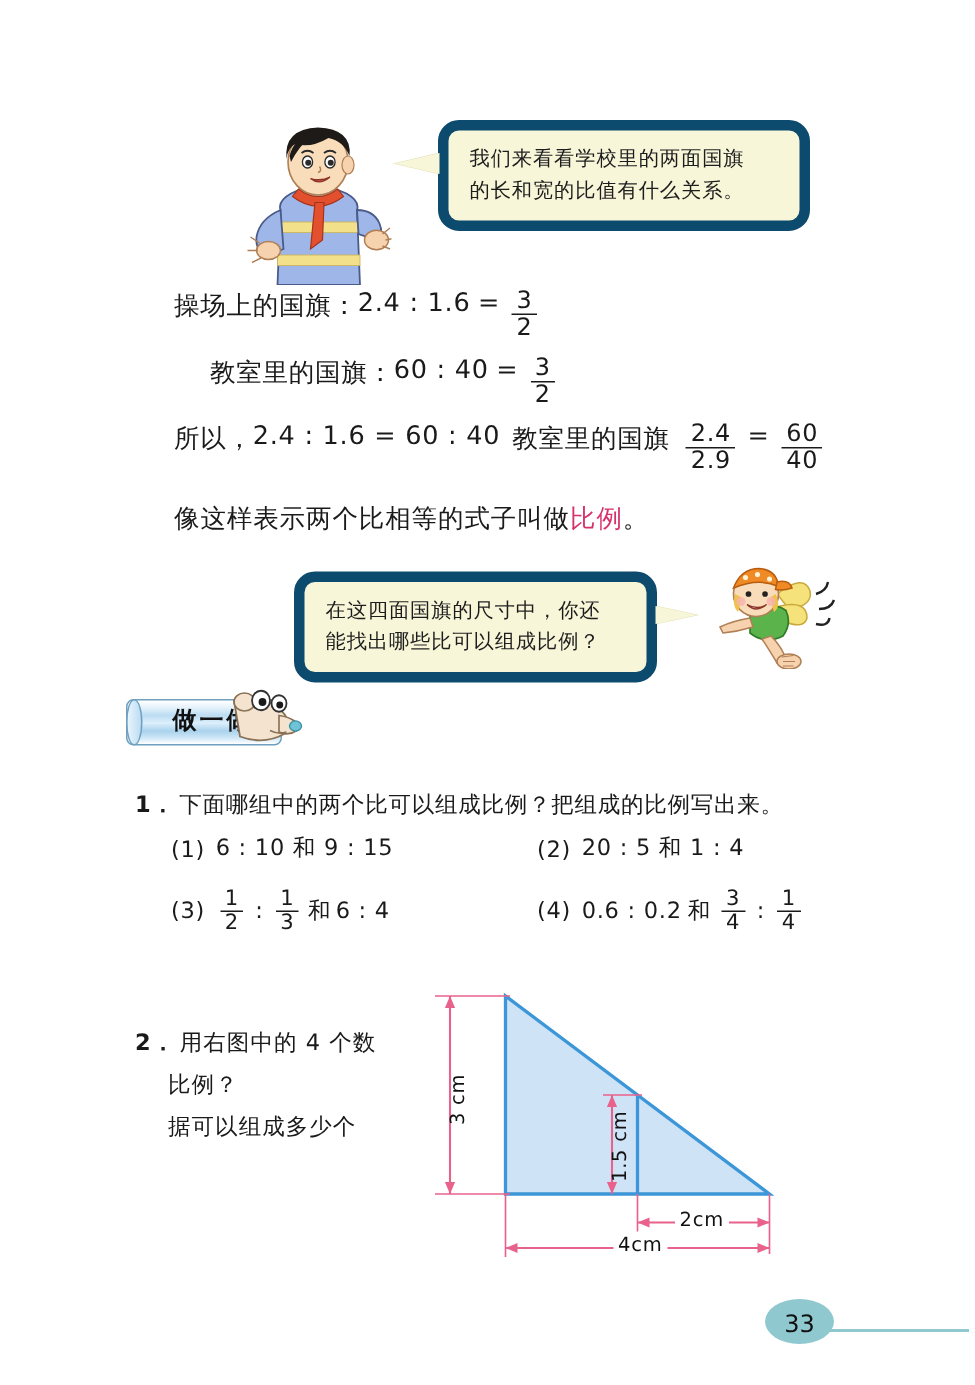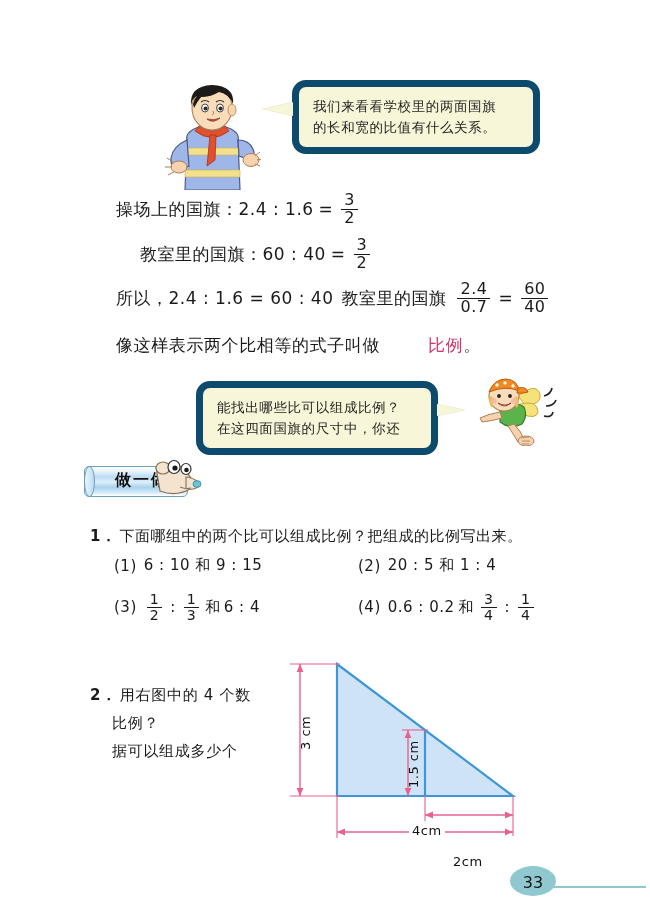--- a/index.html
+++ b/index.html
@@ -34,38 +34,38 @@
     border-top:6px solid transparent;border-bottom:6px solid transparent;
     border-left:28px solid #f7f6d9;
     filter:drop-shadow(1px 0 0 #ded9a8);
   }
 
   
   .mline{
     position:absolute;white-space:nowrap;
     font-family:"DejaVu Sans","Liberation Sans",sans-serif;
     font-size:17px;color:#1a1a1a;letter-spacing:.5px;
-    display:flex;align-items:center;
+    display:flex;align-items:flex-start;
   }
   .han{font-family:"DejaVu Sans","Liberation Sans",sans-serif;}
   .frac{
     display:inline-flex;flex-direction:column;align-items:center;
     vertical-align:middle;margin:0 3px;line-height:1.04;
     font-size:.94em;
   }
   .frac .num{padding:0 3px;}
   .frac .den{padding:0 3px;border-top:1.6px solid #1a1a1a;}
   .op{margin:0 5px;}
 
   
   .defline{
     position:absolute;font-family:"DejaVu Sans","Liberation Sans",sans-serif;
     font-size:17px;letter-spacing:.6px;white-space:nowrap;color:#1a1a1a;
   }
-  .hl{color:#d6336c;margin-left:48px;}
+  .hl{color:#d6336c;}
 
   
   .banner-wrap{position:absolute;}
   .cyl{
     position:absolute;left:0;top:0;width:104px;height:31px;
     border:1.4px solid #6fa0bf;border-radius:5px;
     background:linear-gradient(to bottom,
       #ffffff 0%, #e6f2fb 16%, #bcdcf2 34%, #ddeffc 52%,
       #a9d2ec 70%, #cfe7f8 86%, #ffffff 100%);
     box-sizing:border-box;
@@ -189,36 +189,36 @@
       <span class="den">2</span>
     </span>
   </div>
 
   <div class="mline" style="left:116px;top:281px;">
     <span class="han">所以，</span>
     <span>2.4 : 1.6 = 60 : 40</span>
     <span class="han" style="margin:0 8px;">教室里的国旗</span>
     <span class="frac">
       <span class="num">2.4</span>
-      <span class="den">0.7</span>
+      <span class="den">2.9</span>
     </span>
     <span class="op">=</span>
     <span class="frac">
       <span class="num">60</span>
       <span class="den">40</span>
     </span>
   </div>
 
   <div class="defline" style="left:116px;top:334px;">
     <span>像这样表示两个比相等的式子叫做</span><span class="hl">比例</span><span>。</span>
   </div>
 
   <div class="bubble" id="b2" style="left:196px;top:381px;width:242px;">
+    <span class="ln">在这四面国旗的尺寸中，你还</span>
     <span class="ln">能找出哪些比可以组成比例？</span>
-    <span class="ln">在这四面国旗的尺寸中，你还</span>
   </div>
   <div class="tail tail-right" style="left:437px;top:404px;"></div>
 
   <div class="abs" style="left:466px;top:374px;width:94px;height:72px;">
     <svg width="94" height="72" viewBox="0 0 94 72">
 
       <path d="M52 22 Q70 8 74 20 Q76 30 60 32 Z" fill="#f5e27a" stroke="#c9a93c" stroke-width="1"></path>
       <path d="M54 30 Q72 26 72 38 Q70 46 56 40 Z" fill="#f5e27a" stroke="#c9a93c" stroke-width="1"></path>
 
       <path d="M78 22 Q85 20 86 14 M80 32 Q88 32 90 26 M78 42 Q86 44 87 38" stroke="#222" stroke-width="1.6" fill="none"></path>
@@ -350,21 +350,21 @@
       <line x1="235" y1="156" x2="235" y2="196" stroke="#e8628c" stroke-width="1.1"></line>
 
       <line x1="59" y1="192" x2="235" y2="192" stroke="#e8628c" stroke-width="1.4"></line>
       <path d="M59 192 l8 -3.4 v6.8 Z" fill="#e8628c"></path>
       <path d="M235 192 l-8 -3.4 v6.8 Z" fill="#e8628c"></path>
       <line x1="59" y1="156" x2="59" y2="198" stroke="#e8628c" stroke-width="1.1"></line>
     </svg>
 
     <div class="dimtxt vtxt" style="left:20px;top:110px;">3 cm</div>
     <div class="dimtxt vtxt" style="left:128px;top:148px;">1.5 cm</div>
-    <div class="dimtxt" style="left:172px;top:166px;background:#fff;padding:0 3px;margin-top:48px;">2cm</div>
+    <div class="dimtxt" style="left:172px;top:166px;background:#fff;padding:0 3px;">2cm</div>
     <div class="dimtxt" style="left:131px;top:183px;background:#fff;padding:0 3px;">4cm</div>
   </div>
 
   <div class="pg-ellipse" style="left:510px;top:866px;"></div>
   <div class="pg-num" style="left:510px;top:873px;">33</div>
   <div class="pg-rule" style="left:546px;top:886px;width:100px;"></div>
 
 </div>
 
 </body></html>

